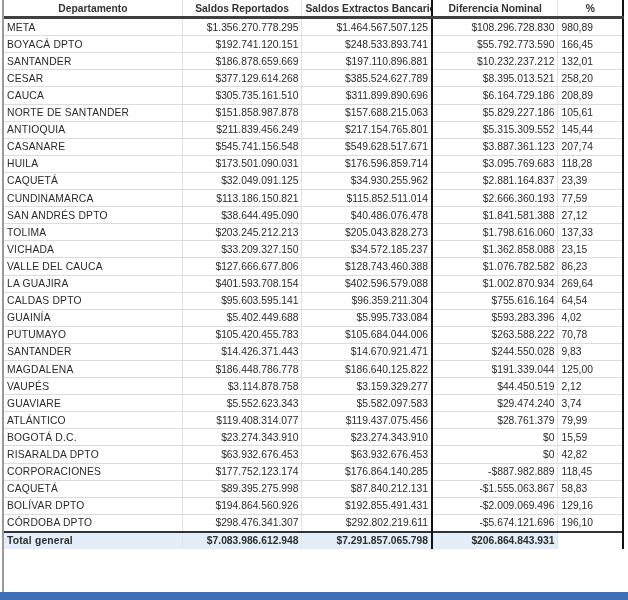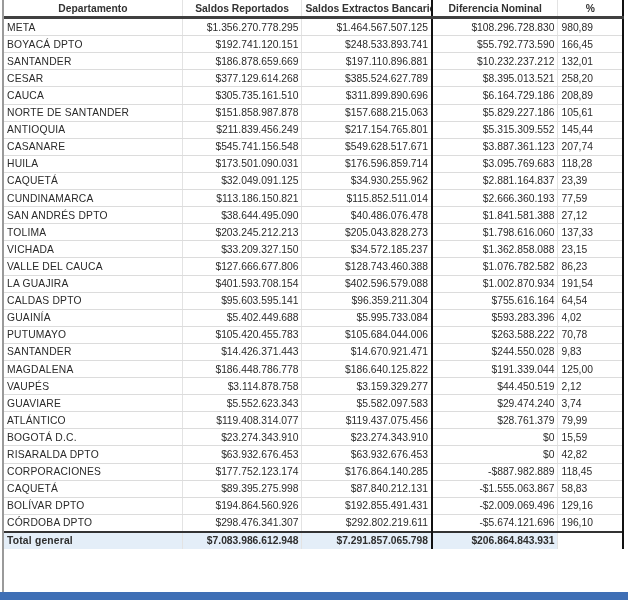--- a/index.html
+++ b/index.html
@@ -152,21 +152,21 @@
           <td class="num">$127.666.677.806</td>
           <td class="num c3">$128.743.460.388</td>
           <td class="num">$1.076.782.582</td>
           <td class="pct c5">86,23</td>
         </tr>
         <tr>
           <td class="dep">LA GUAJIRA</td>
           <td class="num">$401.593.708.154</td>
           <td class="num c3">$402.596.579.088</td>
           <td class="num">$1.002.870.934</td>
-          <td class="pct c5">191,54</td>
+          <td class="pct c5">269,64</td>
         </tr>
         <tr>
           <td class="dep">CALDAS DPTO</td>
           <td class="num">$95.603.595.141</td>
           <td class="num c3">$96.359.211.304</td>
           <td class="num">$755.616.164</td>
           <td class="pct c5">64,54</td>
         </tr>
         <tr>
           <td class="dep">GUAINÍA</td>

